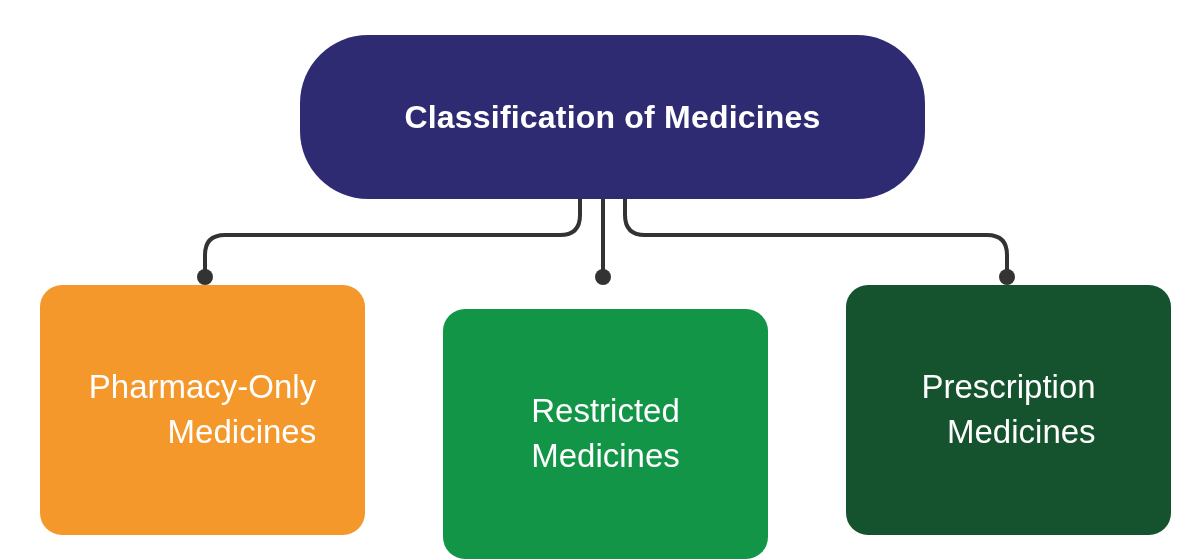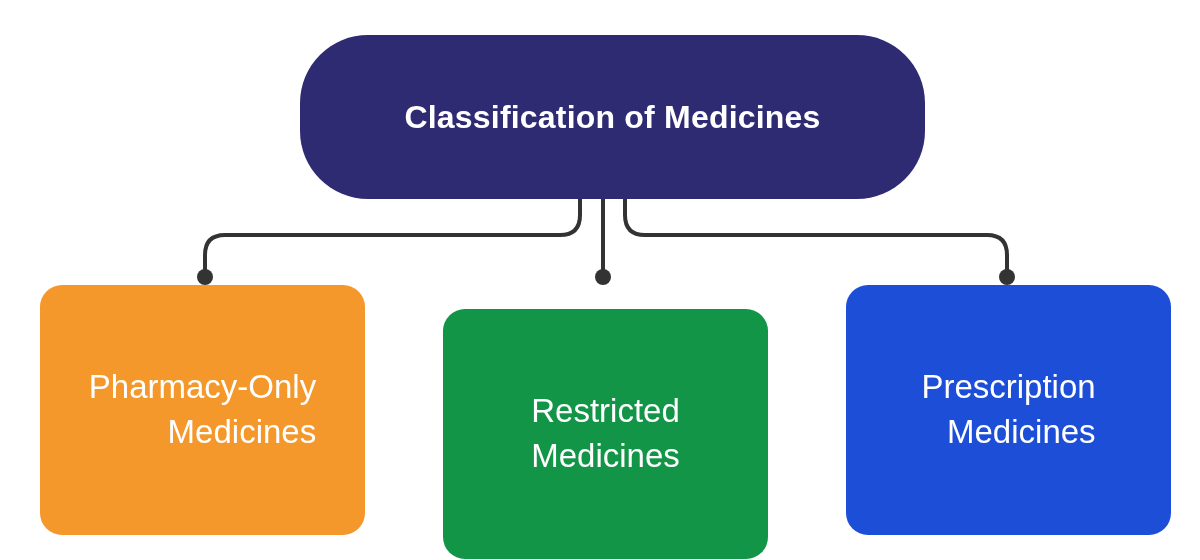--- a/index.html
+++ b/index.html
@@ -66,21 +66,21 @@
     left: 40px;
     background: #F4982B;
   }
   #child-node-restricted {
     left: 443px;
     background: #129547;
     margin-top: 24px;
   }
   #child-node-prescription {
     left: 846px;
-    background: #1d4ed8;
+    background: #14532d;
   }
 </style>
 </head>
 <body>
 
 <div id="diagram-canvas">
 
   <svg id="connector-layer" viewBox="0 0 1200 560">
     <g fill="none" stroke="#333333" stroke-width="4" stroke-linecap="round" stroke-linejoin="round">
       <path d="M 580 177 L 580 215 Q 580 235 560 235 L 225 235 Q 205 235 205 255 L 205 277"></path>

